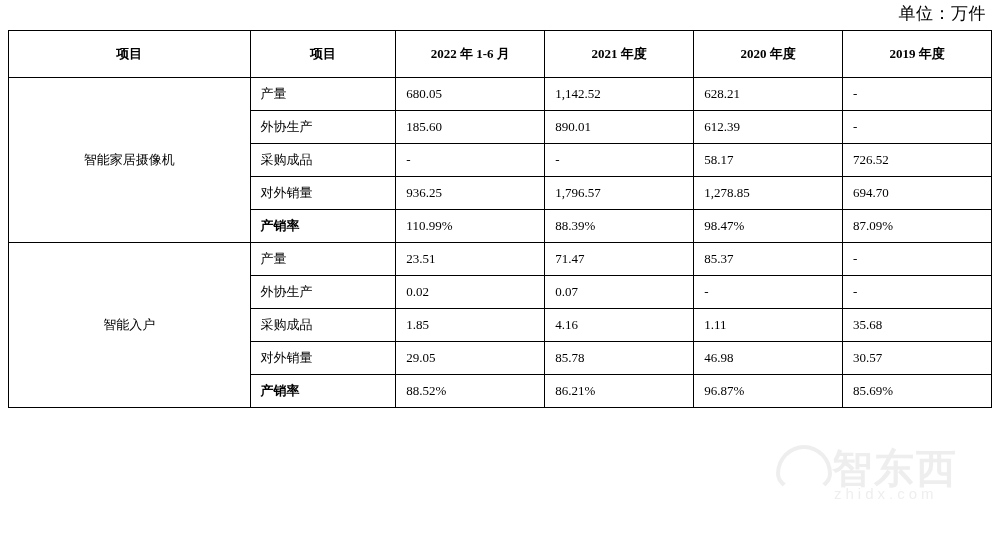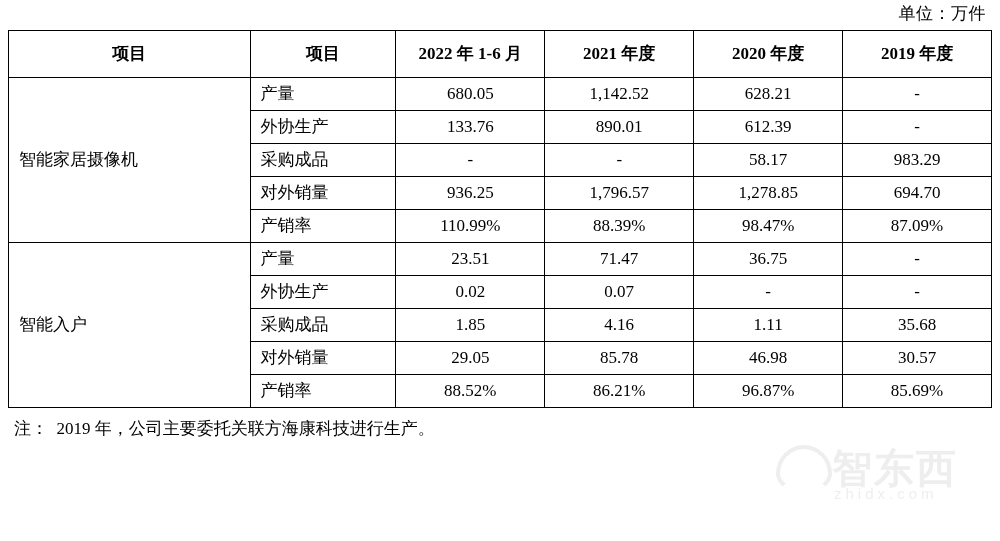--- a/index.html
+++ b/index.html
@@ -30,53 +30,53 @@
     letter-spacing: 0.5px;
   }
   table.main {
     border-collapse: collapse;
     width: 984px;
     table-layout: fixed;
     margin: 0 auto;
   }
   table.main td, table.main th {
     border: 1px solid #000000;
-    font-size: 17px;
+    font-size: 13px;
     line-height: 20px;
     padding: 6px 10px;
     vertical-align: middle;
   }
   table.main thead th {
     text-align: center;
     font-weight: bold;
     height: 34px;
   }
   .col-group { width: 232px; }
   .col-item  { width: 140px; }
   .col-num   { width: 143px; }
 
   td.group {
-    text-align: left;
+    text-align: center;
     font-size: 18px;
     margin-left: 19px;
   }
   td.item {
     text-align: left;
     padding-left: 14px;
     margin-left: 29px;
   }
   td.num {
-    text-align: center;
+    text-align: left;
     padding-right: 12px;
   }
   tr.rate td {
     font-weight: normal;
   }
   tr.rate td.item {
-    font-weight: normal;
+    font-weight: bold;
   }
   .note {
     font-size: 17px;
     line-height: 22px;
     padding: 10px 0 0 6px;
     white-space: pre;
   }
   .watermark {
     position: absolute;
     right: 14px;
@@ -147,31 +147,31 @@
       <tr>
         <td class="group" rowspan="5">智能家居摄像机</td>
         <td class="item">产量</td>
         <td class="num">680.05</td>
         <td class="num">1,142.52</td>
         <td class="num">628.21</td>
         <td class="num">-</td>
       </tr>
       <tr>
         <td class="item">外协生产</td>
-        <td class="num">133.76</td>
+        <td class="num">185.60</td>
         <td class="num">890.01</td>
         <td class="num">612.39</td>
         <td class="num">-</td>
       </tr>
       <tr>
         <td class="item">采购成品</td>
         <td class="num">-</td>
         <td class="num">-</td>
         <td class="num">58.17</td>
-        <td class="num">983.29</td>
+        <td class="num">726.52</td>
       </tr>
       <tr>
         <td class="item">对外销量</td>
         <td class="num">936.25</td>
         <td class="num">1,796.57</td>
         <td class="num">1,278.85</td>
         <td class="num">694.70</td>
       </tr>
       <tr class="rate">
         <td class="item">产销率</td>
@@ -179,21 +179,21 @@
         <td class="num">88.39%</td>
         <td class="num">98.47%</td>
         <td class="num">87.09%</td>
       </tr>
 
       <tr>
         <td class="group" rowspan="5">智能入户</td>
         <td class="item">产量</td>
         <td class="num">23.51</td>
         <td class="num">71.47</td>
-        <td class="num">36.75</td>
+        <td class="num">85.37</td>
         <td class="num">-</td>
       </tr>
       <tr>
         <td class="item">外协生产</td>
         <td class="num">0.02</td>
         <td class="num">0.07</td>
         <td class="num">-</td>
         <td class="num">-</td>
       </tr>
       <tr>
@@ -213,21 +213,20 @@
       <tr class="rate">
         <td class="item">产销率</td>
         <td class="num">88.52%</td>
         <td class="num">86.21%</td>
         <td class="num">96.87%</td>
         <td class="num">85.69%</td>
       </tr>
     </tbody>
   </table>
 
-  <div class="note">注：  2019 年，公司主要委托关联方海康科技进行生产。</div>
 
   <div class="watermark">
     <div class="wm-mark"></div>
     <div class="wm-text">智东西</div>
     <div class="wm-sub">zhidx.com</div>
   </div>
 
 </div>
 
 </body></html>

